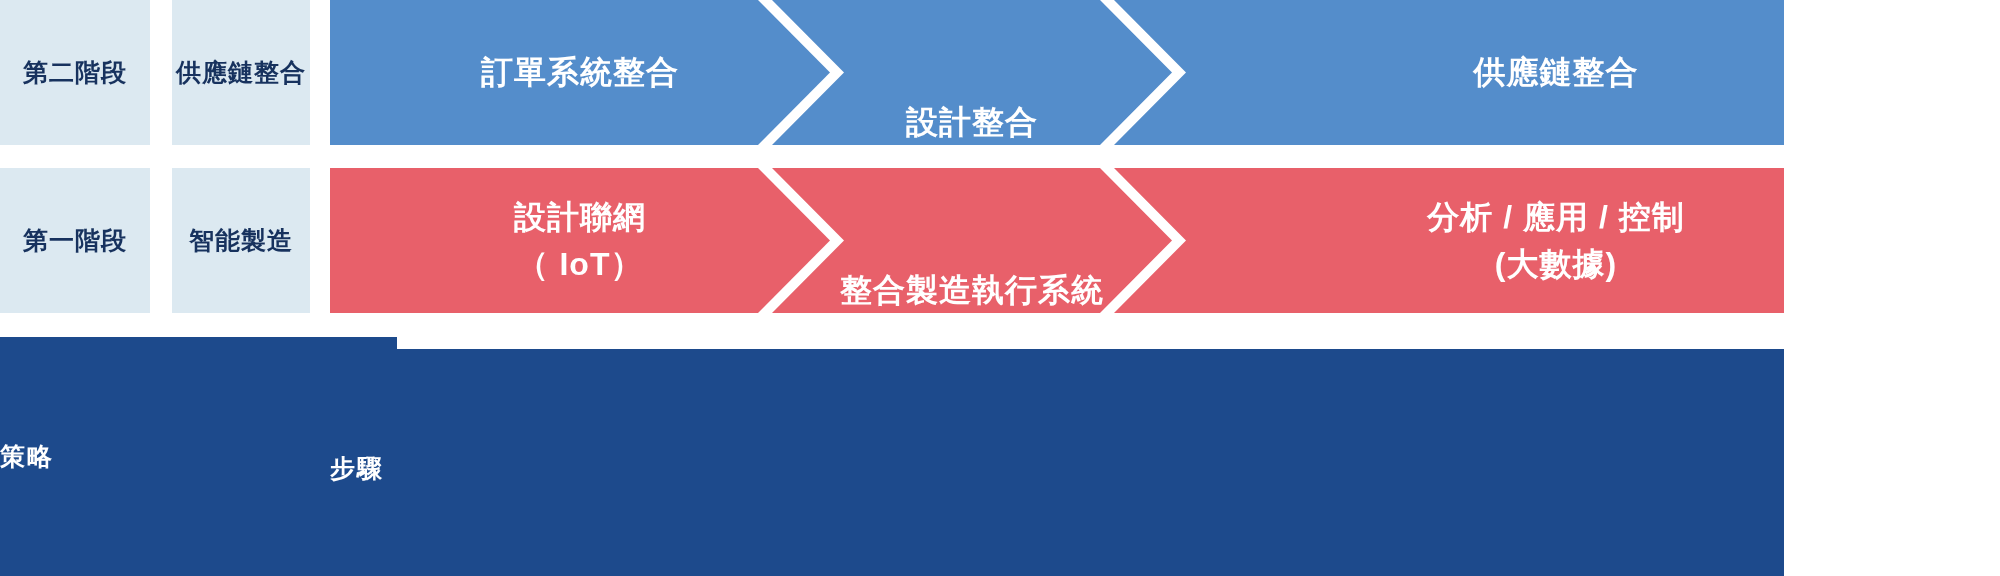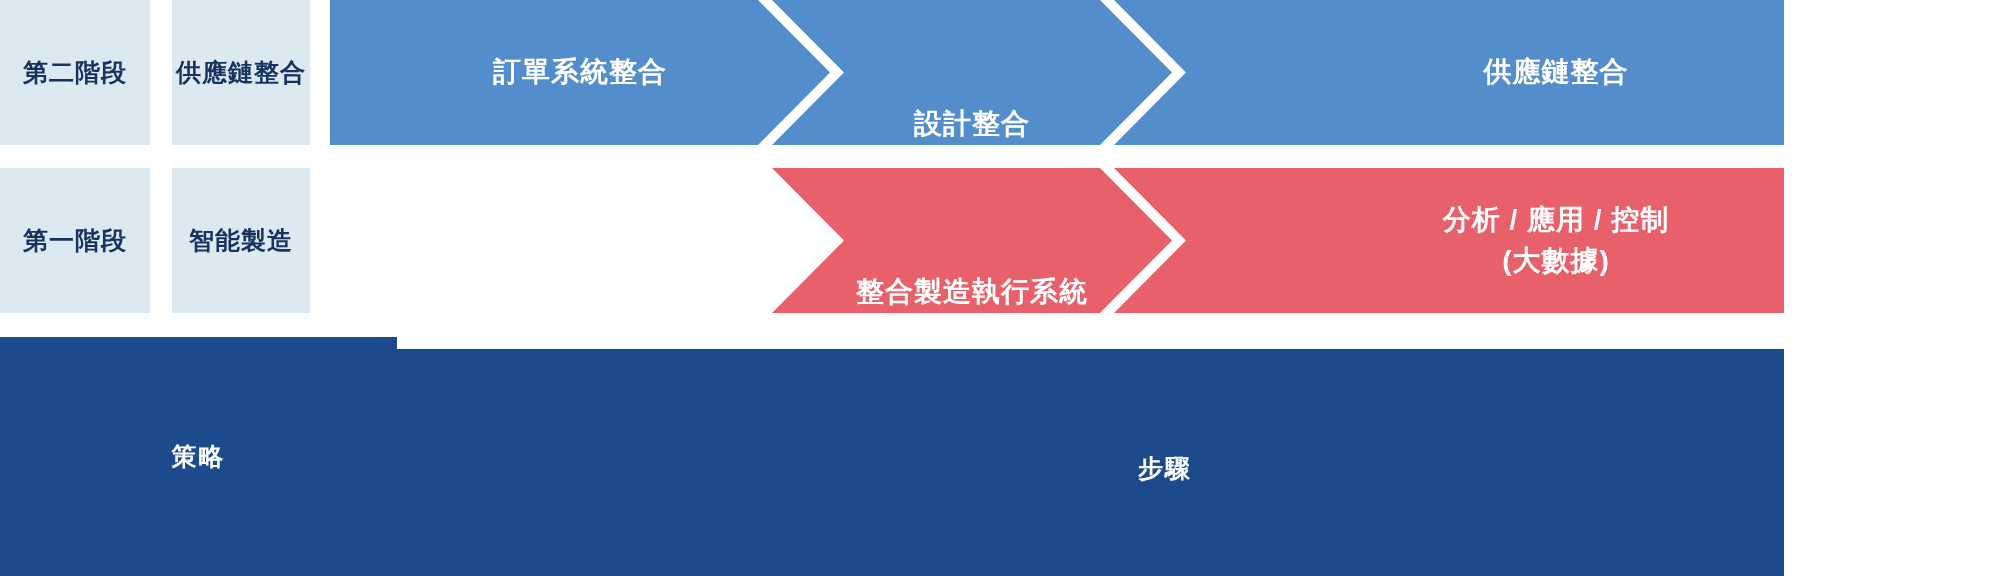--- a/index.html
+++ b/index.html
@@ -34,21 +34,21 @@
     text-align: center;
   }
 
   
   .arrow {
     position: absolute;
     display: flex;
     align-items: center;
     justify-content: center;
     color: #ffffff;
-    font-size: 28px;
+    font-size: 32px;
     font-weight: 600;
     letter-spacing: 1px;
     line-height: 1.45;
     text-align: center;
     box-sizing: border-box;
   }
   .arrow .arrow-label {
     position: relative;
     z-index: 2;
     white-space: pre-line;
@@ -65,21 +65,21 @@
   .shape-mid {
     clip-path: polygon(0 0, calc(100% - 72px) 0, 100% 50%, calc(100% - 72px) 100%, 0 100%, 72px 50%);
   }
 
   
   .footer-bar {
     position: absolute;
     background: #1d4a8c;
     display: flex;
     align-items: center;
-    justify-content: center;
+    justify-content: flex-start;
     color: #ffffff;
     font-size: 25px;
     font-weight: 700;
     letter-spacing: 2px;
   }
 
   
   .r1 { top: 0px;   height: 145px; }
   .r2 { top: 168px; height: 145px; }
 
@@ -119,20 +119,24 @@
   </div>
 
   <div class="label-cell r2 col-theme">
     <span>智能製造</span>
   </div>
 
   <div class="label-cell r2 col-stage">
     <span>第一階段</span>
   </div>
 
+  <div class="arrow red shape-head r2 a1">
+    <span class="arrow-label">設計聯網
+（ IoT）</span>
+  </div>
 
   <div class="arrow red shape-mid r2 a2">
     <span class="arrow-label">整合製造執行系統</span>
   </div>
 
   <div class="arrow red shape-mid r2 a3">
     <span class="arrow-label">分析 / 應用 / 控制
 (大數據)</span>
   </div>
 

